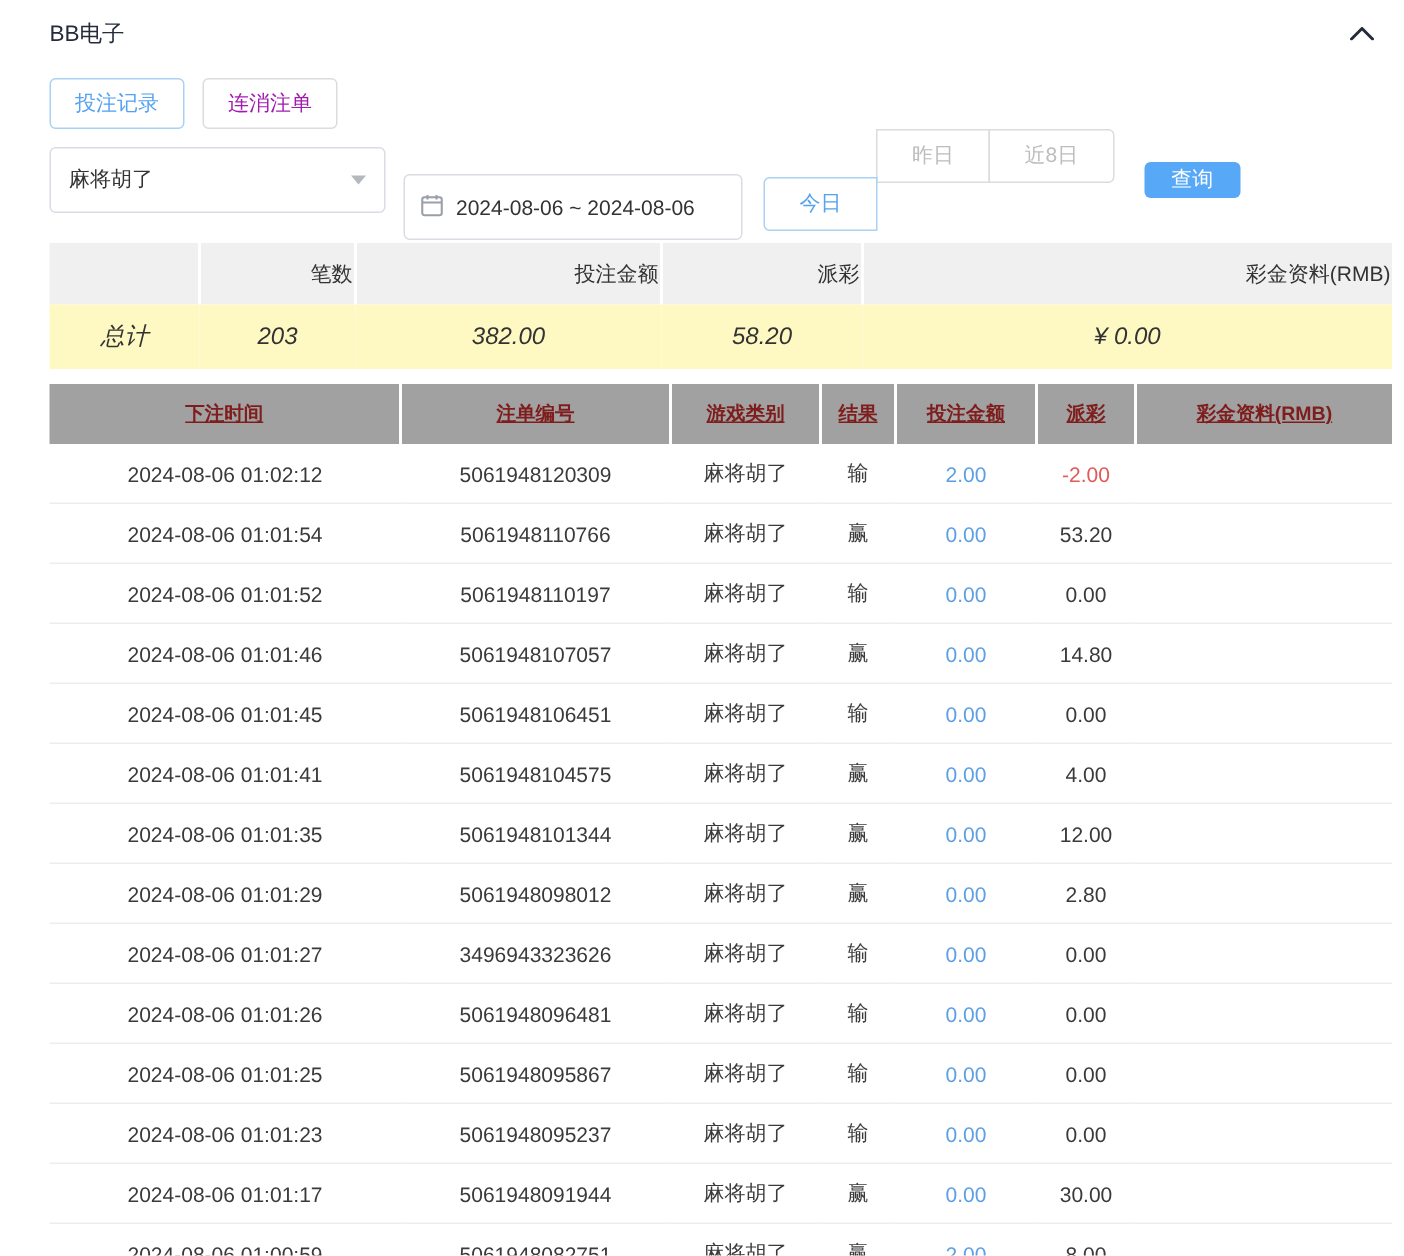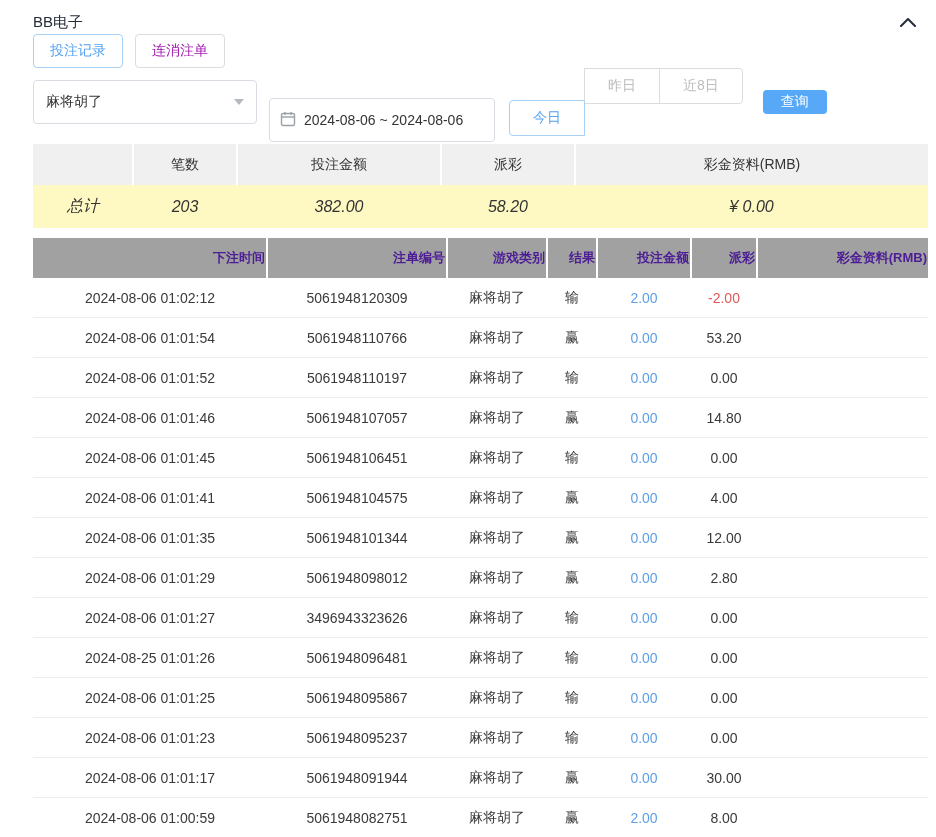--- a/index.html
+++ b/index.html
@@ -5,46 +5,46 @@
   html,body{margin:0;padding:0;}
   body{
     width:936px;height:837px;overflow:hidden;background:#fff;
     font-family:"Liberation Sans","DejaVu Sans",sans-serif;
     color:#333;font-size:14px;
   }
   .page{padding:10px 8px 0 33px;}
   .header-row{display:flex;justify-content:space-between;align-items:center;height:24px;padding-right:10px;}
   .panel-title{font-size:15px;font-weight:normal;color:#252b3a;}
   .collapse-btn{background:none;border:none;cursor:pointer;padding:2px;display:flex;align-items:center;}
-  .tabs{display:flex;gap:12px;}
+  .tabs{margin-top:18px;display:flex;gap:12px;}
   .tab{height:32px;padding:0 16px;border:1px solid #dcdcdc;border-radius:4px;background:#fff;
        display:flex;align-items:center;font-size:14px;color:#a21caf;cursor:pointer;}
   .tab.active{color:#55a2f1;border-color:#a9d1f5;}
   .filters{margin-top:12px;display:flex;align-items:center;height:44px;}
   .select{width:198px;height:42px;border:1px solid #d9dce3;border-radius:4px;display:flex;
           align-items:center;justify-content:space-between;padding:0 12px;cursor:pointer;background:#fff;}
   .caret-down{width:0;height:0;border-left:5px solid transparent;border-right:5px solid transparent;
           border-top:6px solid #b4b8bf;}
   .date-input{margin-left:12px;width:204px;height:42px;border:1px solid #d9dce3;border-radius:4px;
           display:flex;align-items:center;padding:0 10px;gap:8px;cursor:pointer;background:#fff;margin-top:36px;}
   .quick-group{margin-left:14px;display:flex;}
   .quick{height:36px;padding:0 23px;border:1px solid #dcdcdc;background:#fff;font-size:14px;
           color:#bdbdbd;display:flex;align-items:center;cursor:pointer;margin-left:-1px;}
   .quick:first-child{border-radius:4px 0 0 4px;margin-left:0;}
   .quick:last-child{border-radius:0 4px 4px 0;}
   .quick.active{color:#55a2f1;border-color:#a9d1f5;position:relative;z-index:1;margin-top:32px;}
   .search-btn{margin-left:20px;width:64px;height:24px;background:#58a8f8;color:#fff;border:none;
           border-radius:4px;font-size:14px;cursor:pointer;}
   table{border-collapse:collapse;table-layout:fixed;width:895px;}
   .summary-table{margin-top:20px;}
-  .summary-table th{background:#f0f0f0;height:39px;font-weight:normal;font-size:14px;color:#333;text-align:center;}
+  .summary-table th{background:#f0f0f0;height:39px;font-weight:normal;font-size:14px;color:#333;text-align:right;}
   .summary-table th + th{border-left:2px solid #fff;}
   .summary-table td{height:41px;text-align:center;font-size:16px;color:#333;background:#fef9c3;font-style:italic;}
   .bet-table{margin-top:10px;}
-  .bet-table th{background:#a1a1a1;color:#4c1d95;height:38px;font-size:13px;font-weight:bold;text-align:right;}
+  .bet-table th{background:#a1a1a1;color:#7f1d1d;height:38px;font-size:13px;font-weight:bold;text-align:center;text-decoration:underline;}
   .bet-table th + th{border-left:2px solid #fff;}
   .bet-table td{height:37px;text-align:center;font-size:14px;color:#3a3a3a;border-bottom:1px solid #ededed;background:#fff;}
   .bet-link{color:#5e9fe5;cursor:pointer;}
   td.negative{color:#e05a5a;}
 </style>
 </head>
 <body>
 
 <div class="page">
 
@@ -213,21 +213,21 @@
         <tr>
           <td>2024-08-06 01:01:27</td>
           <td>3496943323626</td>
           <td>麻将胡了</td>
           <td>输</td>
           <td><a class="bet-link">0.00</a></td>
           <td>0.00</td>
           <td></td>
         </tr>
         <tr>
-          <td>2024-08-25 01:01:26</td>
+          <td>2024-08-06 01:01:26</td>
           <td>5061948096481</td>
           <td>麻将胡了</td>
           <td>输</td>
           <td><a class="bet-link">0.00</a></td>
           <td>0.00</td>
           <td></td>
         </tr>
         <tr>
           <td>2024-08-06 01:01:25</td>
           <td>5061948095867</td>

